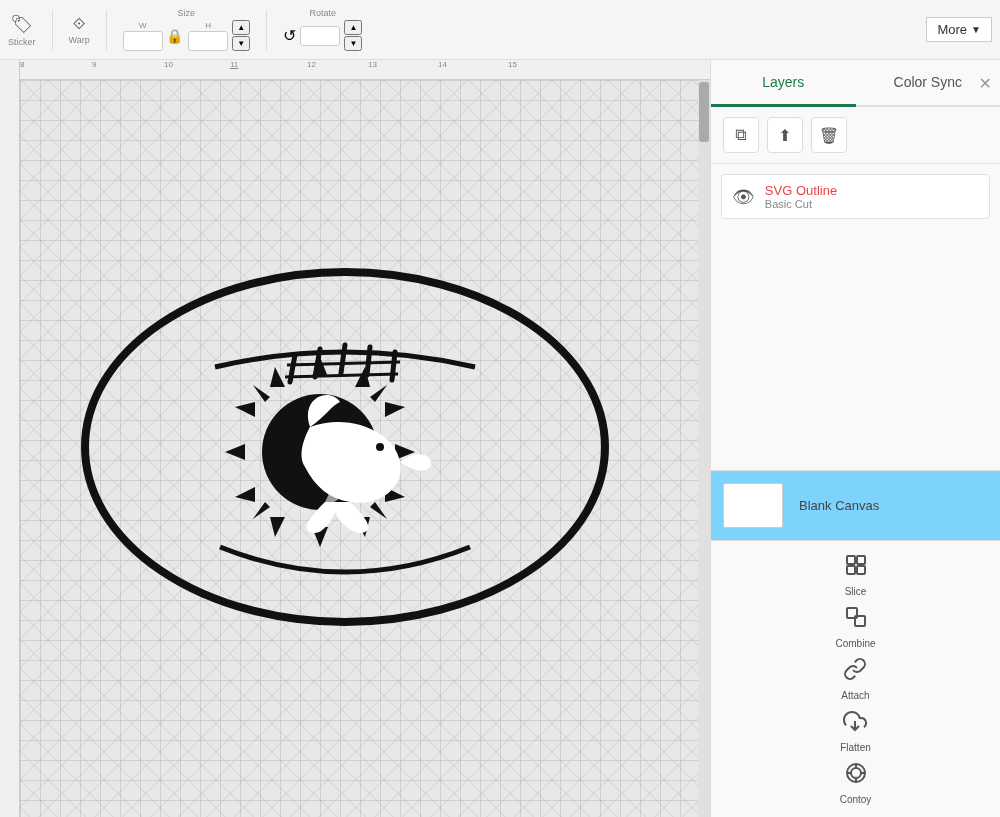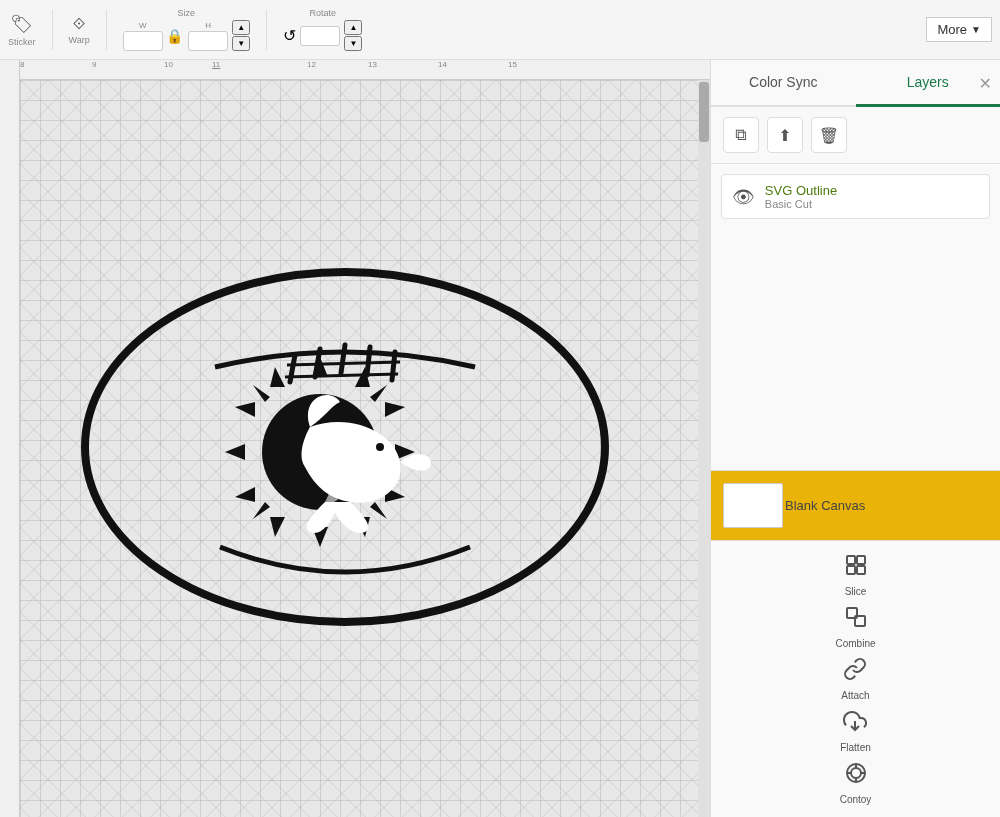--- a/index.html
+++ b/index.html
@@ -226,35 +226,35 @@
       cursor: pointer;
     }
     .layer-eye {
       font-size: 18px;
       color: #555;
     }
     .layer-info { flex: 1; }
     .layer-name {
       font-size: 13px;
       font-weight: 500;
-      color: #4d7c0f;
+      color: #ef4444;
     }
     .layer-sub {
       font-size: 11px;
       color: #888;
     }
 
     
     .blank-canvas-section {
       padding: 12px;
       border-top: 1px solid #e0e0e0;
       display: flex;
       align-items: center;
-      gap: 2px;
-      background: #eab308;
+      gap: 16px;
+      background: #7dd3fc;
     }
     .blank-canvas-thumb {
       width: 60px;
       height: 45px;
       border: 1px solid #ccc;
       background: #fff;
       border-radius: 2px;
     }
     .blank-canvas-label {
       font-size: 13px;
@@ -356,21 +356,21 @@
 
 <div class="main">
 
   <div class="canvas-area">
 
     <div class="ruler-h">
       <div style="position:absolute;top:0;left:20px;right:12px;height:100%;display:flex;">
         <div style="position:absolute;left:0px;" class="ruler-tick">8</div>
         <div style="position:absolute;left:72px;" class="ruler-tick">9</div>
         <div style="position:absolute;left:144px;" class="ruler-tick">10</div>
-        <div style="position:absolute;left:192px;text-decoration:underline;" class="ruler-tick">11</div>
+        <div style="position:absolute;left:210px;text-decoration:underline;" class="ruler-tick">11</div>
         <div style="position:absolute;left:287px;" class="ruler-tick">12</div>
         <div style="position:absolute;left:348px;" class="ruler-tick">13</div>
         <div style="position:absolute;left:418px;" class="ruler-tick">14</div>
         <div style="position:absolute;left:488px;" class="ruler-tick">15</div>
       </div>
     </div>
 
     <div class="ruler-v"></div>
 
     <div class="scrollbar-v">
@@ -432,25 +432,25 @@
             <path d="M 20,20 C 30,35 20,55 5,50 C 10,40 15,28 20,20 Z" fill="white" opacity="0.6"></path>
           </g>
         </svg>
       </div>
     </div>
   </div>
 
   <div class="right-panel">
 
     <div class="panel-tabs">
+      <div class="panel-tab active">
+        <span>Layers</span>
+      </div>
       <div class="panel-tab">
         <span>Color Sync</span>
-      </div>
-      <div class="panel-tab active">
-        <span>Layers</span>
       </div>
       <span class="panel-tab-close">✕</span>
     </div>
 
     <div class="panel-toolbar">
       <button class="panel-tool-btn" title="Duplicate">⧉</button>
       <button class="panel-tool-btn" title="Move to canvas">⬆</button>
       <button class="panel-tool-btn" title="Delete">🗑</button>
     </div>
 

